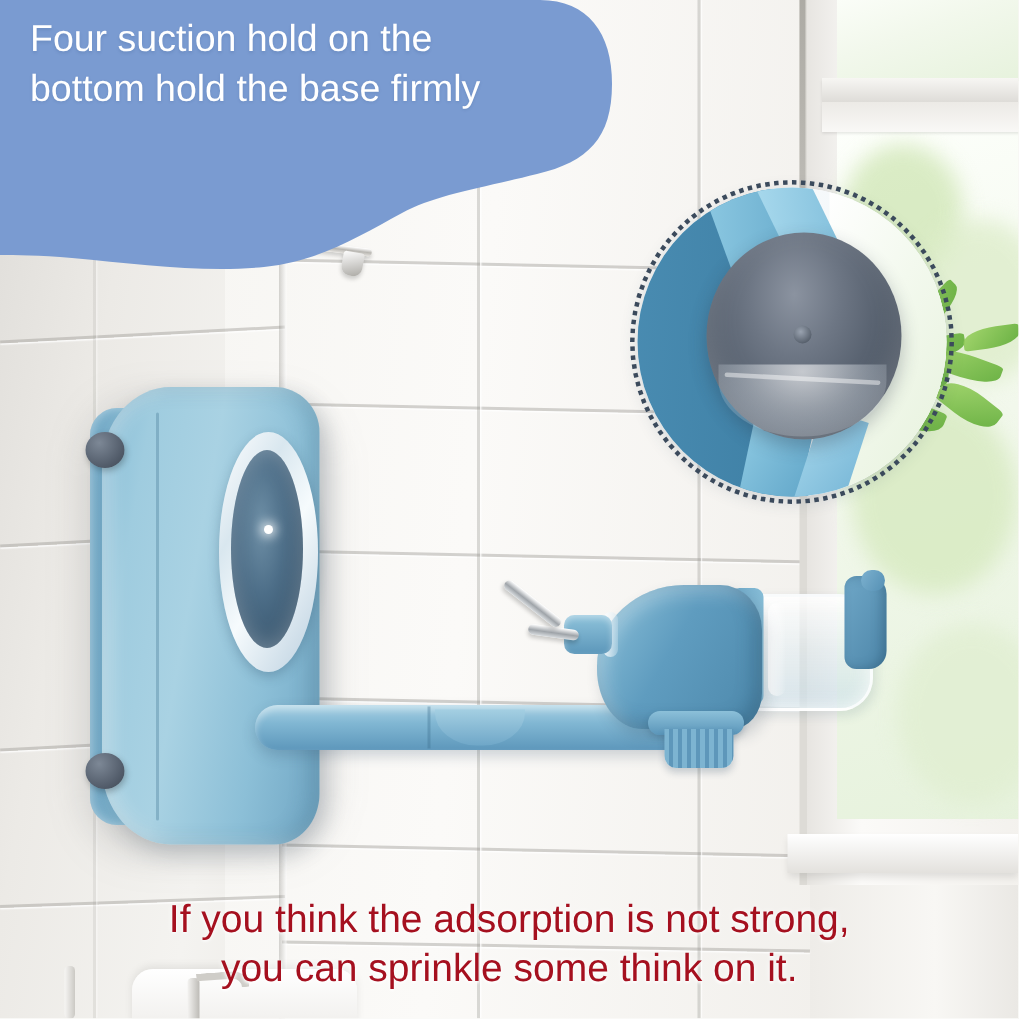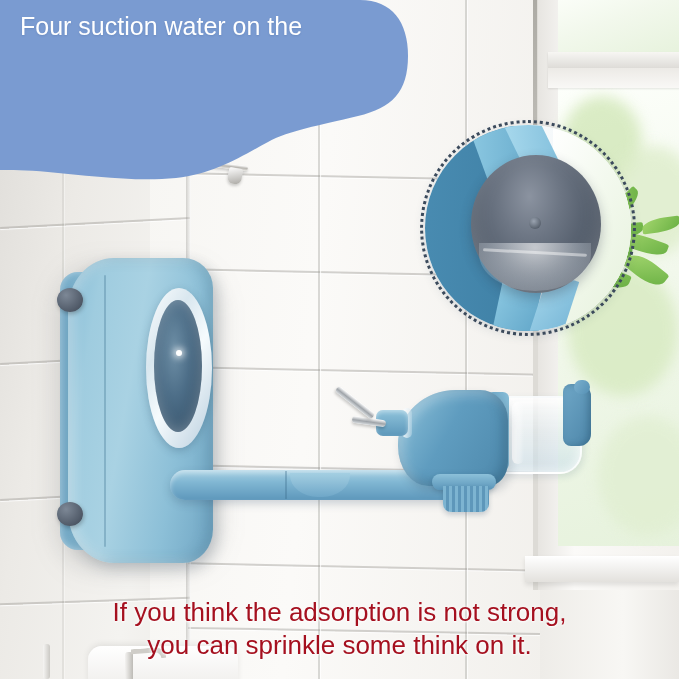--- a/index.html
+++ b/index.html
@@ -633,22 +633,22 @@
              C392,0 408,22 408,56
              C408,92 392,108 358,116
              C318,126 290,130 268,142
              C240,157 214,174 176,178
              C136,182 92,176 48,172
              C26,170 10,170 0,170 Z" fill="#7a9bd1"></path>
   </svg>
 
   <div class="banner-text">
     <p class="subline">
-      <span>Four suction water on the</span><br>
-      <br>
+      <span>Four suction hold on the</span><br>
+      <span>bottom hold the base firmly</span><br>
     </p>
   </div>
 
   <div class="bottom-caption">
     <span class="caption-line">If you think the adsorption is not strong,</span>
     <span class="caption-line">you can sprinkle some think on it.</span>
   </div>
 
 </div>
 

